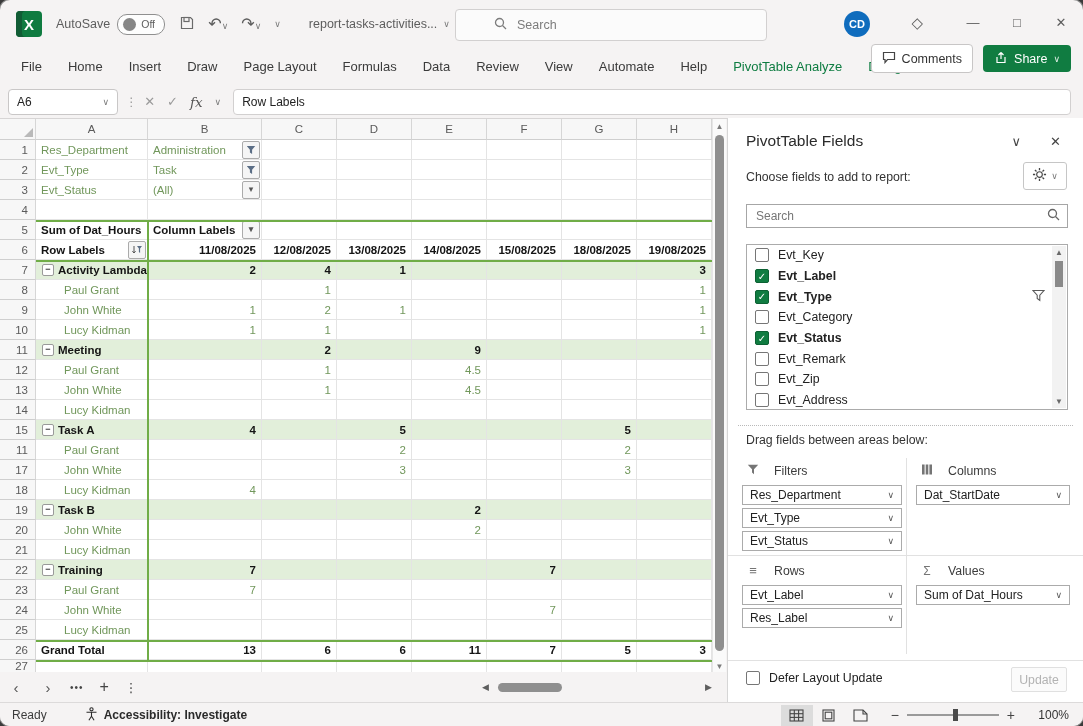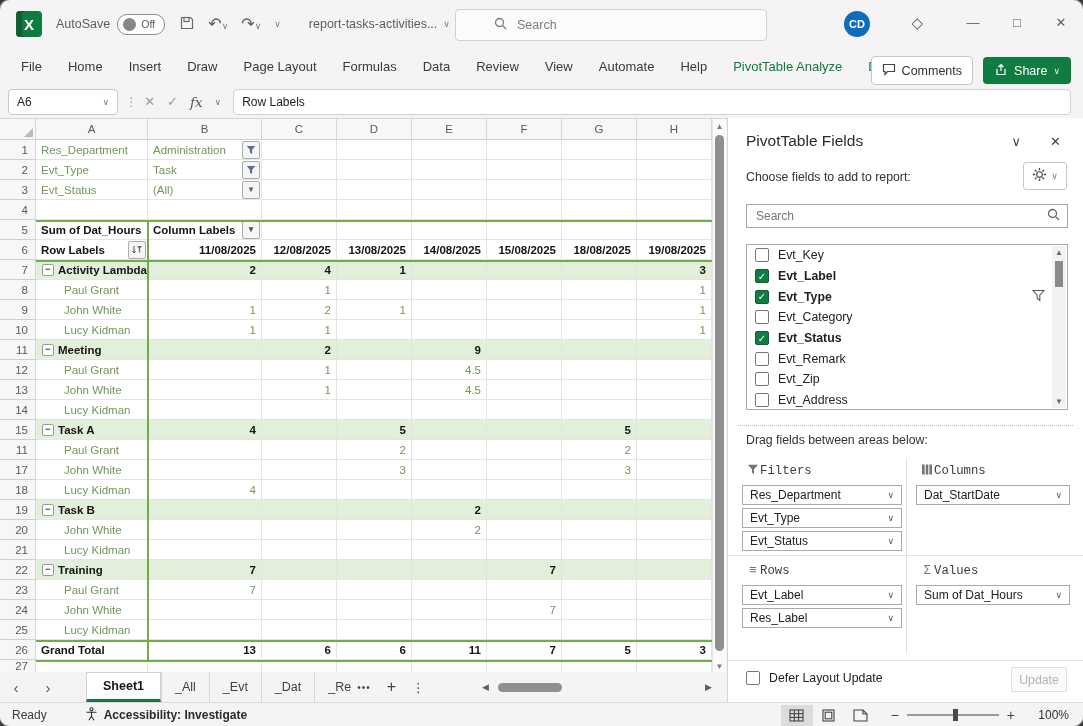--- a/index.html
+++ b/index.html
@@ -19,21 +19,21 @@
   .searchbox{position:absolute;left:455px;top:9px;width:310px;height:30px;background:#fbfbfb;border:1px solid #d2d0d0;border-radius:4px;display:flex;align-items:center;}
   .searchbox input{border:none;outline:none;background:transparent;font-size:12.5px;color:#444;width:220px;font-family:"Liberation Sans",sans-serif;}
   .searchbox input::placeholder{color:#7c7c7c;}
   .avatar{position:absolute;right:213px;width:26px;height:26px;border-radius:50%;background:#0f6cbd;color:#fff;font-size:11px;font-weight:bold;display:flex;align-items:center;justify-content:center;top:11px;}
   .diamond{position:absolute;right:160px;top:14px;color:#5d5d5d;font-size:15px;}
   .winbtn{position:absolute;top:0;width:44px;height:44px;display:flex;align-items:center;justify-content:center;color:#5d5d5d;font-size:13px;}
   
   .tabsrow{position:absolute;top:48px;left:0;right:0;height:37px;display:flex;align-items:center;padding-left:8px;}
   .rtab{padding:0 13px;font-size:13px;color:#3b3b3b;height:100%;display:flex;align-items:center;cursor:default;}
   .rtab.ctx{color:#0e7c41;}
-  .tab-actions{position:absolute;right:12px;top:56px;display:flex;gap:10px;align-items:center;}
+  .tab-actions{position:absolute;right:12px;top:44px;display:flex;gap:10px;align-items:center;}
   .btn-comments{display:flex;align-items:center;gap:6px;background:#fff;border:1px solid #c8c6c6;border-radius:4px;height:27px;padding:0 10px;font-size:12.5px;color:#333;}
   .btn-share{display:flex;align-items:center;gap:6px;background:#107c41;border-radius:4px;height:27px;padding:0 11px;font-size:12.5px;color:#fff;}
   .btn-share .chev{color:#e2f0e8;}
   
   .fbar{position:absolute;top:85px;left:0;right:12px;height:33px;display:flex;align-items:center;border-bottom:1px solid #d7d5d5;}
   .namebox{margin-left:8px;width:98px;height:24px;background:#fff;border:1px solid #c9c7c7;border-radius:4px;display:flex;align-items:center;font-size:12px;color:#222;padding:0 8px;justify-content:space-between;}
   .fdots{color:#9a9a9a;font-size:12px;margin:0 7px;}
   .fbtns{display:flex;align-items:center;gap:12px;color:#8a8a8a;font-size:13px;}
   .fx{font-family:"DejaVu Serif",serif;font-style:italic;color:#555;font-size:13.5px;}
   .ffield{margin-left:12px;width:872px;height:24px;background:#fff;border:1px solid #d2d0d0;border-radius:4px;display:flex;align-items:center;padding:0 8px;font-size:12px;color:#222;}
@@ -86,21 +86,21 @@
   .p-dotted{position:absolute;left:10px;right:10px;top:307px;border-top:1px dotted #b9b9b9;}
   .p-hint{position:absolute;left:18px;top:315px;font-size:12.3px;color:#333;}
   .p-vdiv{position:absolute;left:178px;top:340px;width:1px;height:196px;background:#e1e1e1;}
   .p-hdiv{position:absolute;left:0;right:0;top:437px;height:1px;background:#e1e1e1;}
   .p-botdiv{position:absolute;left:0;right:0;top:542px;height:1px;background:#e1e1e1;}
   .area{position:absolute;width:160px;}
   .a-filters{left:14px;top:344px;}
   .a-columns{left:188px;top:344px;width:154px;}
   .a-rows{left:14px;top:444px;}
   .a-values{left:188px;top:444px;width:154px;}
-  .a-head{display:flex;align-items:center;gap:0;font-size:12.3px;color:#3c3c3c;height:18px;margin-bottom:5px;padding-left:4px;font-family:Liberation Mono, monospace;}
+  .a-head{display:flex;align-items:center;gap:14px;font-size:12.3px;color:#3c3c3c;height:18px;margin-bottom:5px;padding-left:4px;}
   .a-head .aicon{color:#757575;width:14px;text-align:center;}
   .chip{height:20px;border:1px solid #ababab;background:#fff;display:flex;align-items:center;padding:0 7px;font-size:12px;color:#222;margin-bottom:3px;justify-content:space-between;}
   .chip .chev{font-size:9px;color:#555;}
   .p-defer{position:absolute;left:18px;top:553px;display:flex;align-items:center;gap:9px;font-size:12.3px;color:#222;}
   .p-update{position:absolute;right:16px;top:549px;width:56px;height:25px;border:1px solid #e0e0e0;background:#fbfbfb;color:#b3b3b3;font-size:12.3px;display:flex;align-items:center;justify-content:center;border-radius:2px;}
   
   .sheetbar{position:absolute;top:672px;left:0;width:726px;height:30px;background:#f5f3f3;display:flex;align-items:stretch;font-size:12.5px;color:#444;}
   .snav{width:32px;display:flex;align-items:center;justify-content:center;color:#555;font-size:15px;}
   .stabs{display:flex;margin-left:22px;}
   .stab{display:flex;align-items:center;padding:0 13px;border-left:1px solid #d8d8d8;color:#3f3f3f;}
@@ -759,27 +759,20 @@
     <div class="p-defer">
       <span class="cb"></span>
       <span>Defer Layout Update</span>
     </div>
     <div class="p-update">Update</div>
   </div>
 
   <div class="sheetbar">
     <span class="snav">‹</span>
     <span class="snav">›</span>
-    <div class="stabs">
-        <div class="stab active">Sheet1</div>
-        <div class="stab">_All</div>
-        <div class="stab">_Evt</div>
-        <div class="stab">_Dat</div>
-        <div class="stab clip">_Re</div>
-      </div>
     <span class="smore">•••</span>
     <span class="saddons">
       <span style="font-size:16px;">+</span>
       <span>⋮</span>
     </span>
   </div>
   <div class="hscroll">
     <span class="harr">◀</span>
     <div class="hthumb"></div>
     <span class="harr r">▶</span>

